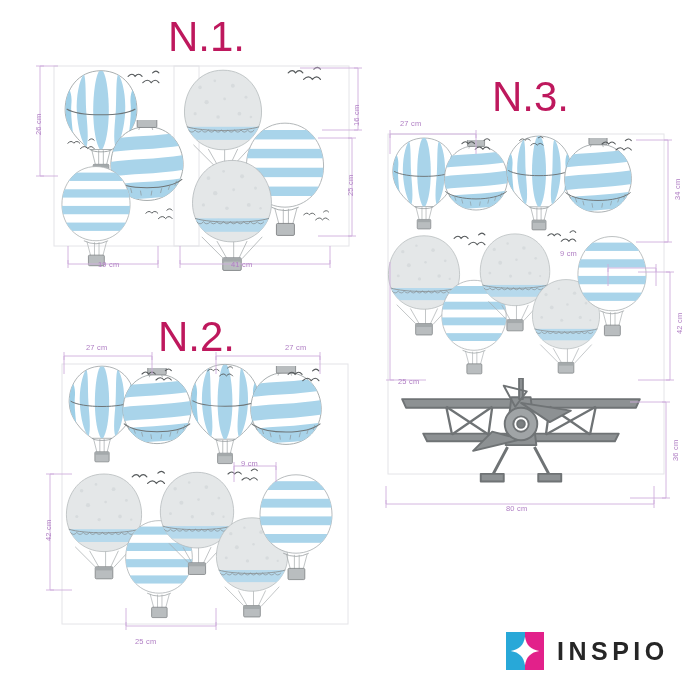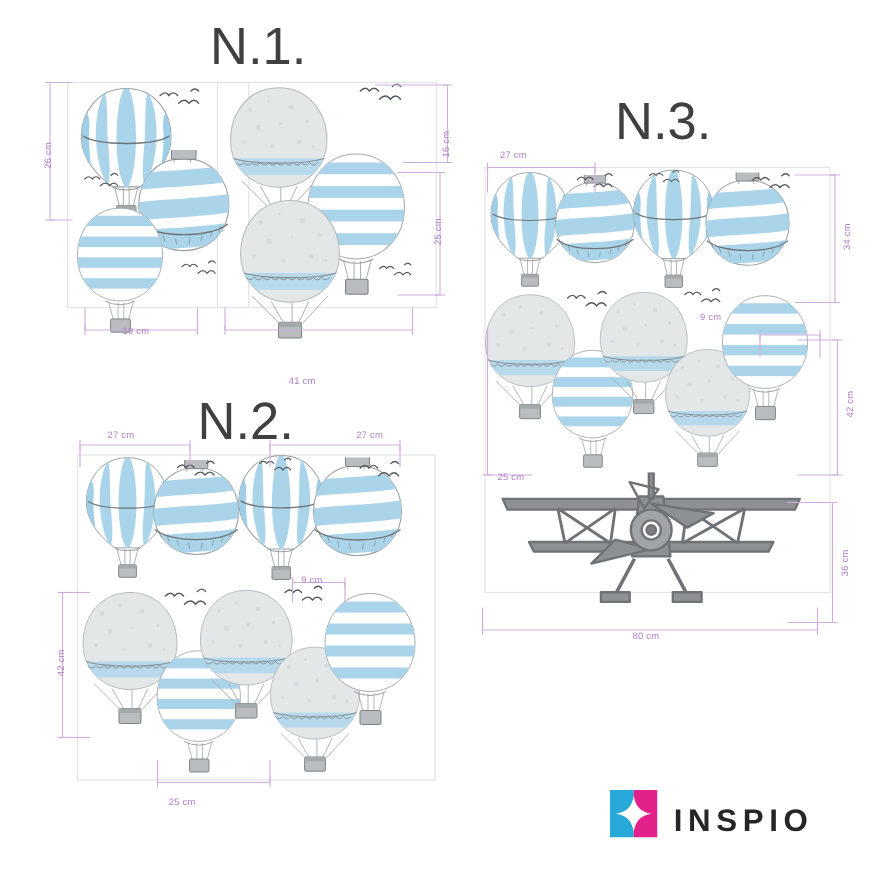--- a/index.html
+++ b/index.html
@@ -20,21 +20,21 @@
     width: 700px;
     height: 700px;
   }
   .grp { position: absolute; }
 
   
   .sec-title {
     position: absolute;
     font-family: "Liberation Sans", sans-serif;
     font-weight: 300;
-    color: #404040;
+    color: #be185d;
     letter-spacing: 0px;
     line-height: 1;
     white-space: nowrap;
     -webkit-font-smoothing: antialiased;
   }
   #title-n1 { left: 168px; top: 16px; font-size: 42px; }
   #title-n2 { left: 158px; top: 316px; font-size: 42px; text-align: center; }
   #title-n3 { left: 492px; top: 76px; font-size: 42px; }
 
   
@@ -47,24 +47,24 @@
     letter-spacing: 0.2px;
   }
   .dim.vert {
     transform-origin: left top;
     transform: rotate(-90deg);
   }
 
   
   #logo {
     position: absolute;
-    left: 488px;
+    left: 506px;
     top: 632px;
     display: flex;
-    align-items: flex-end;
+    align-items: center;
     gap: 13px;
   }
   #logo-mark {
     width: 38px; height: 38px;
     position: relative;
     display: block;
   }
   #logo-text {
     font-family: "Liberation Sans", sans-serif;
     font-size: 25px;
@@ -264,21 +264,21 @@
         <path d="M330 210 L330 218"></path>
       <path d="M180 214 L180 196"></path>
         <path d="M330 214 L330 196"></path>
     </g>
   </svg>
 
   <div class="dim vert" style="left:34px; top:135px;">26 cm</div>
   <div class="dim vert" style="left:352px; top:126px;">16 cm</div>
   <div class="dim vert" style="left:346px; top:196px;">25 cm</div>
   <div class="dim" style="left:98px; top:260px;">19 cm</div>
-  <div class="dim" style="left:231px; top:260px;margin-top:40px;">41 cm</div>
+  <div class="dim" style="left:231px; top:260px;">41 cm</div>
 
   <div class="sec-title" id="title-n2">N.2.</div>
 
   <svg class="grp" style="left:48px; top:358px;" width="310" height="280" viewBox="0 0 310 280">
     <rect x="14" y="6" width="286" height="260" fill="none" stroke="#e4e4e8" stroke-width="1"></rect>
 
     <use href="#sym-balloon-stripe-v" x="18" y="6" width="72" height="100"></use>
     <use href="#sym-balloon-stripe-d" x="70" y="10" width="78" height="108"></use>
     <use href="#sym-balloon-stripe-v" x="140" y="4" width="74" height="104"></use>
     <use href="#sym-balloon-stripe-d" x="198" y="8" width="80" height="112"></use>

